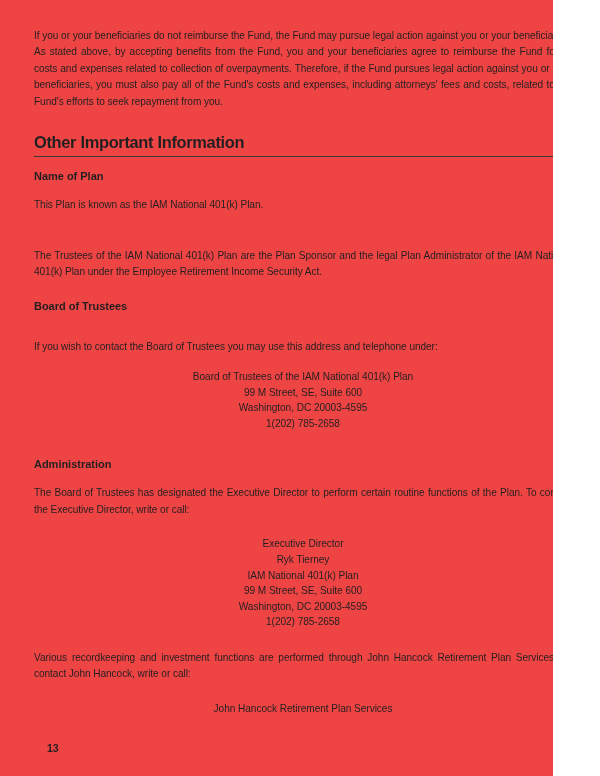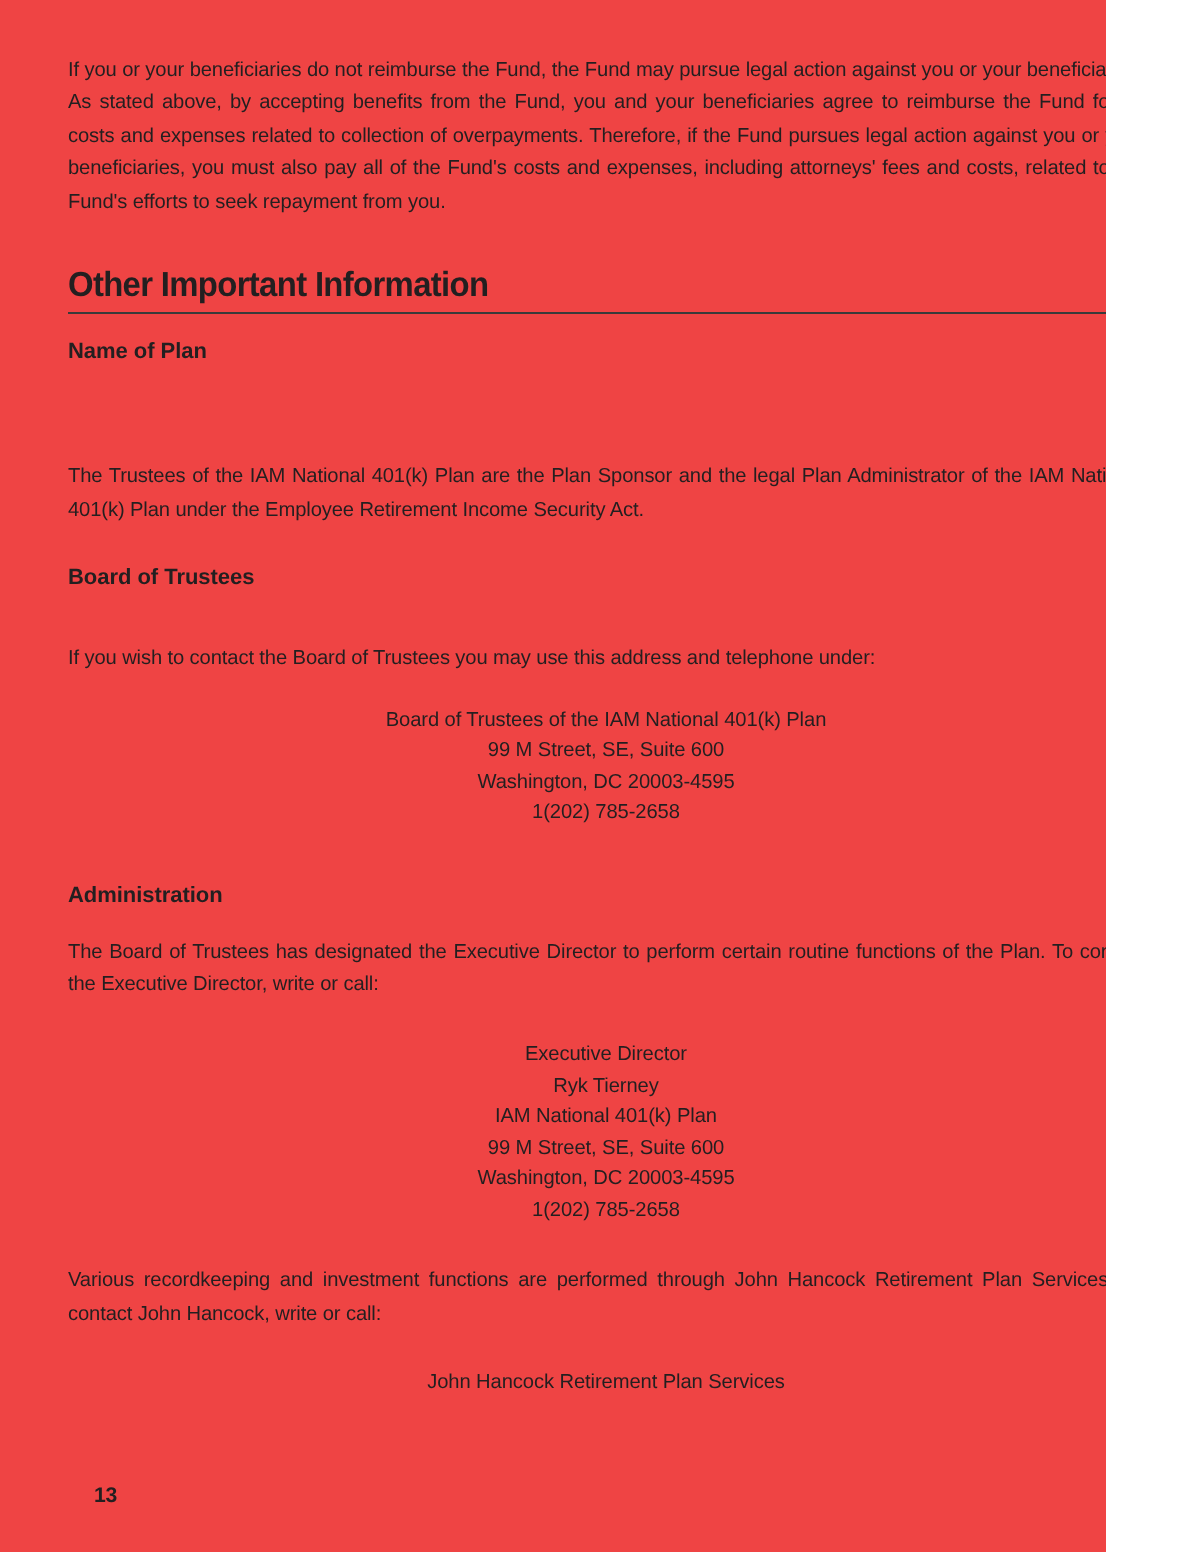--- a/index.html
+++ b/index.html
@@ -98,20 +98,21 @@
 
     <div class="spacer-22"></div>
 
     <h2 class="section-heading">Other Important Information</h2>
     <hr class="heading-rule">
 
     <div class="spacer-12"></div>
 
     <h3 class="sub-heading">Name of Plan</h3>
     <div class="spacer-14"></div>
+    <p class="body-text left">This Plan is known as the IAM National 401(k) Plan.</p>
 
     <div class="spacer-20"></div>
 
     <div class="spacer-14"></div>
     <p class="body-text">The Trustees of the IAM National 401(k) Plan are the Plan Sponsor and the legal Plan Administrator of the IAM National 401(k) Plan under the Employee Retirement Income Security Act.</p>
 
     <div class="spacer-18"></div>
 
     <h3 class="sub-heading">Board of Trustees</h3>
     <div class="spacer-14"></div>

